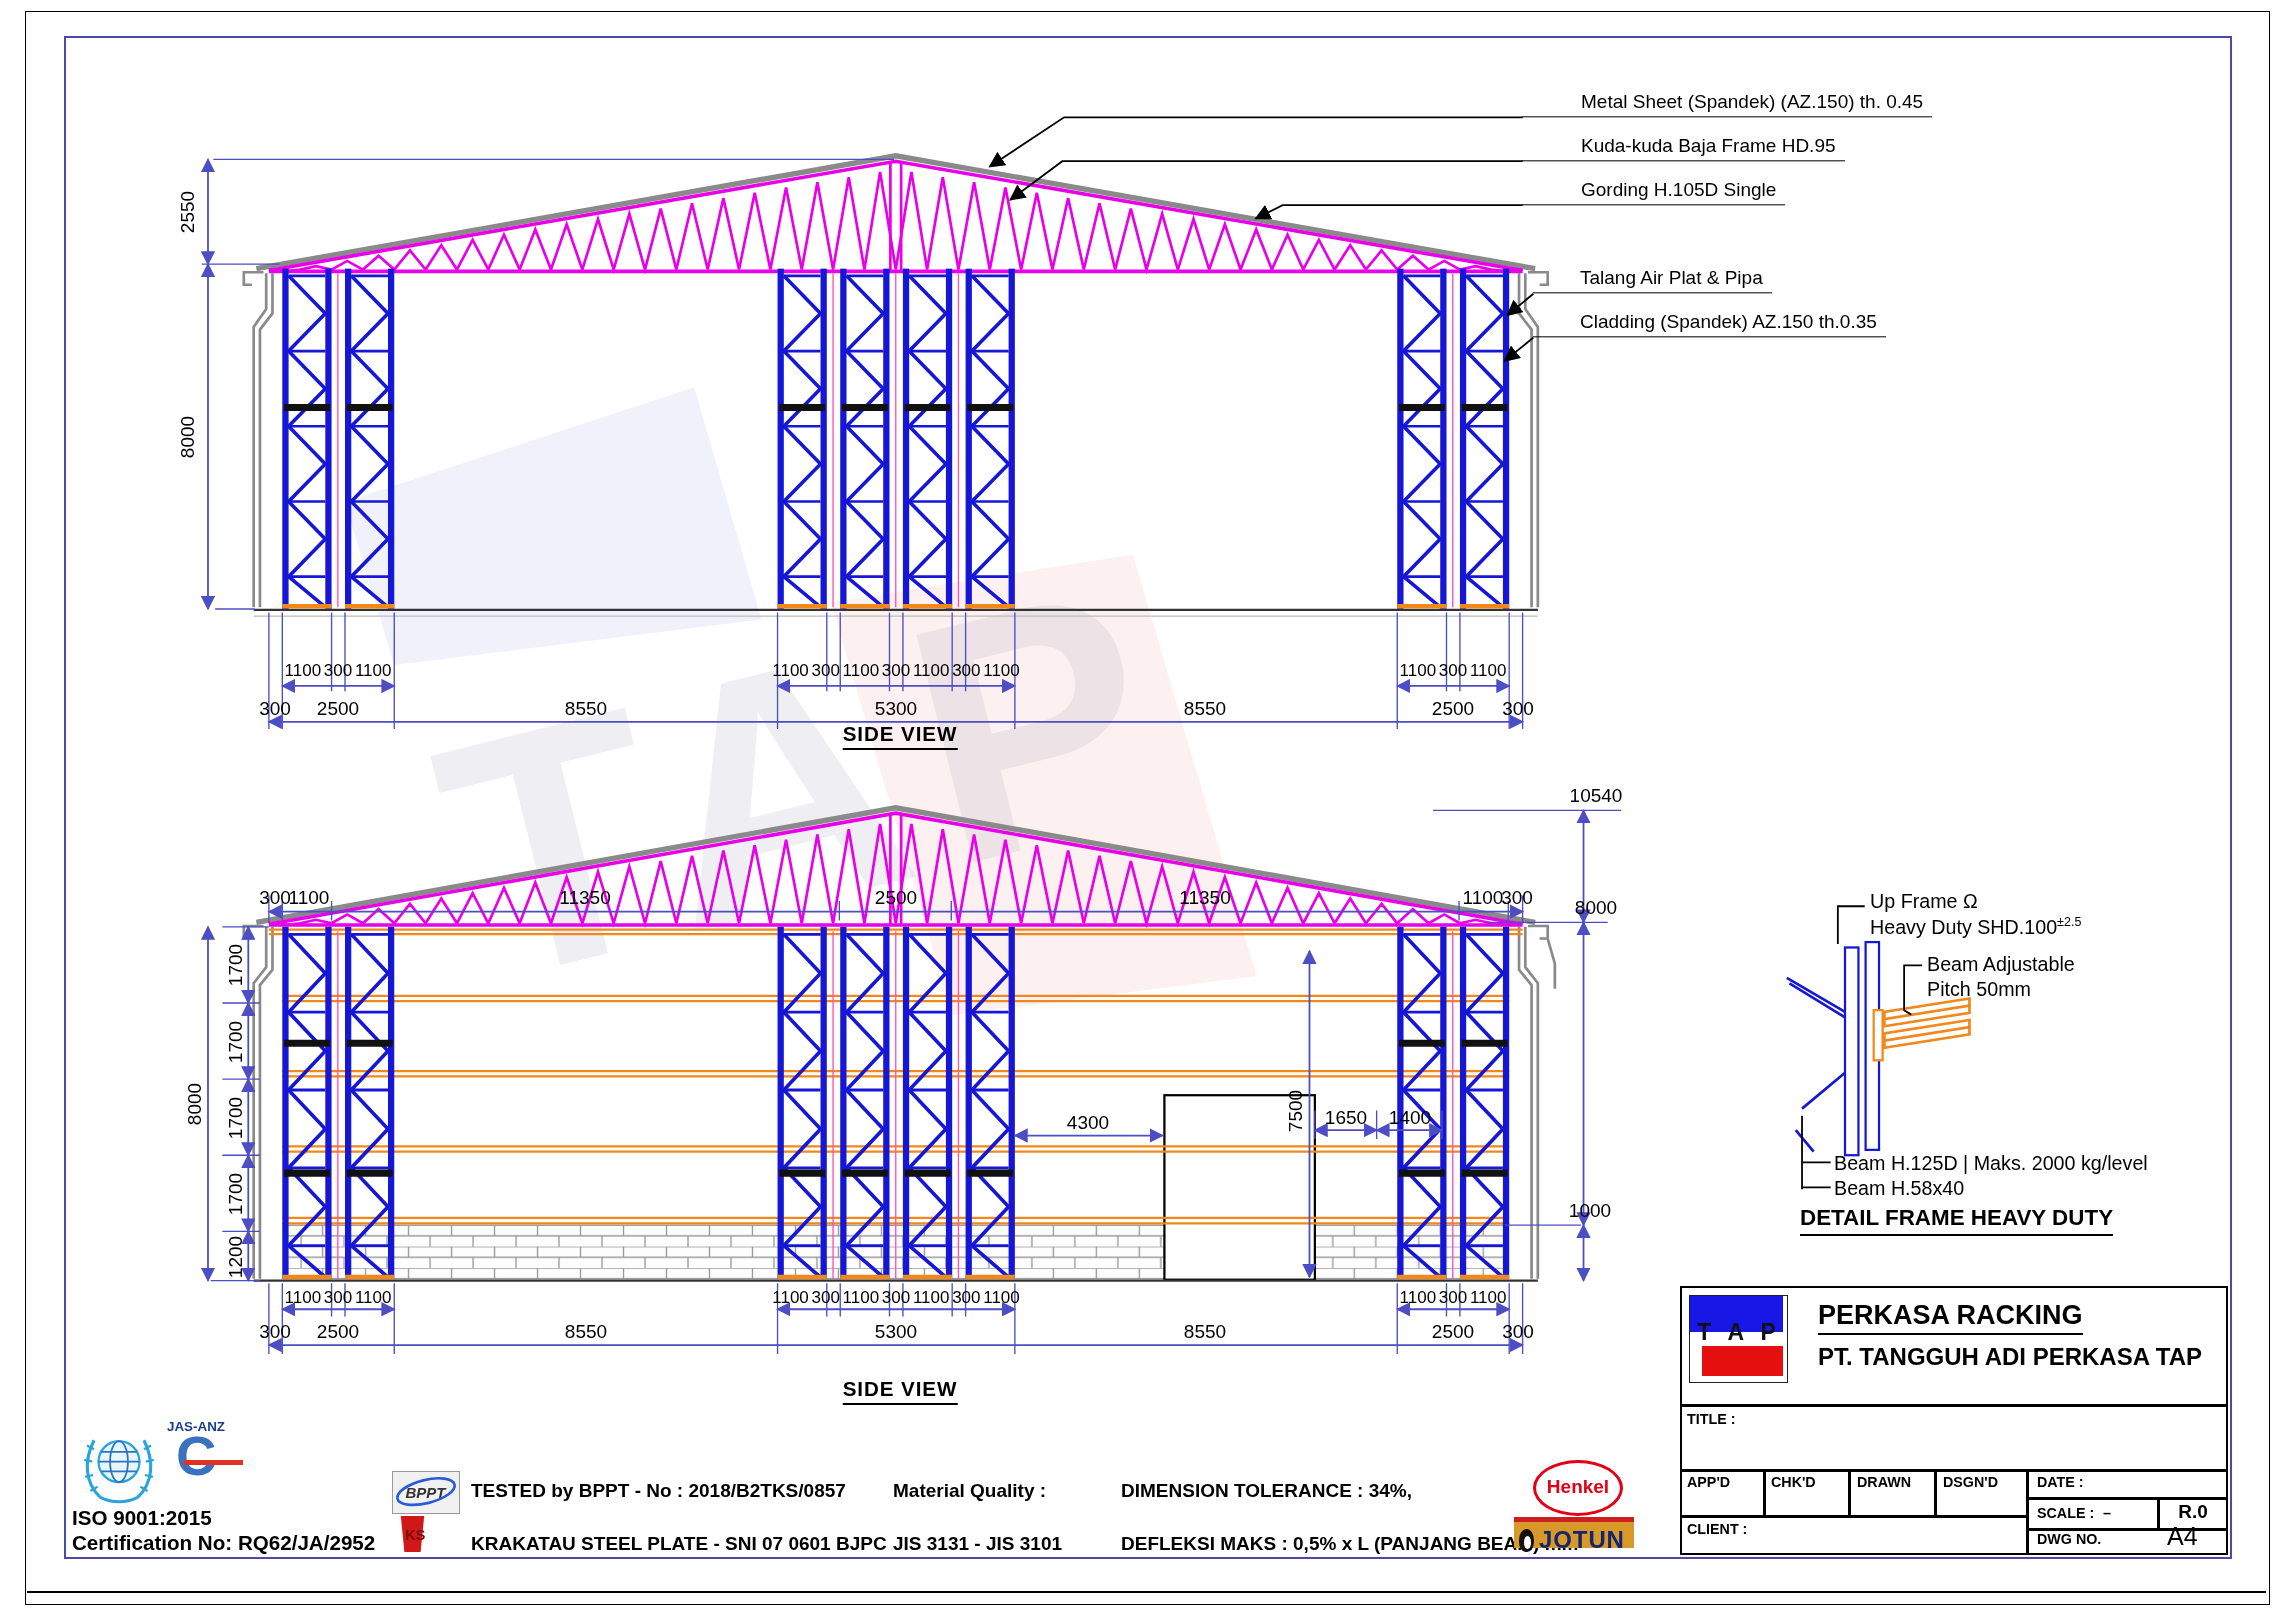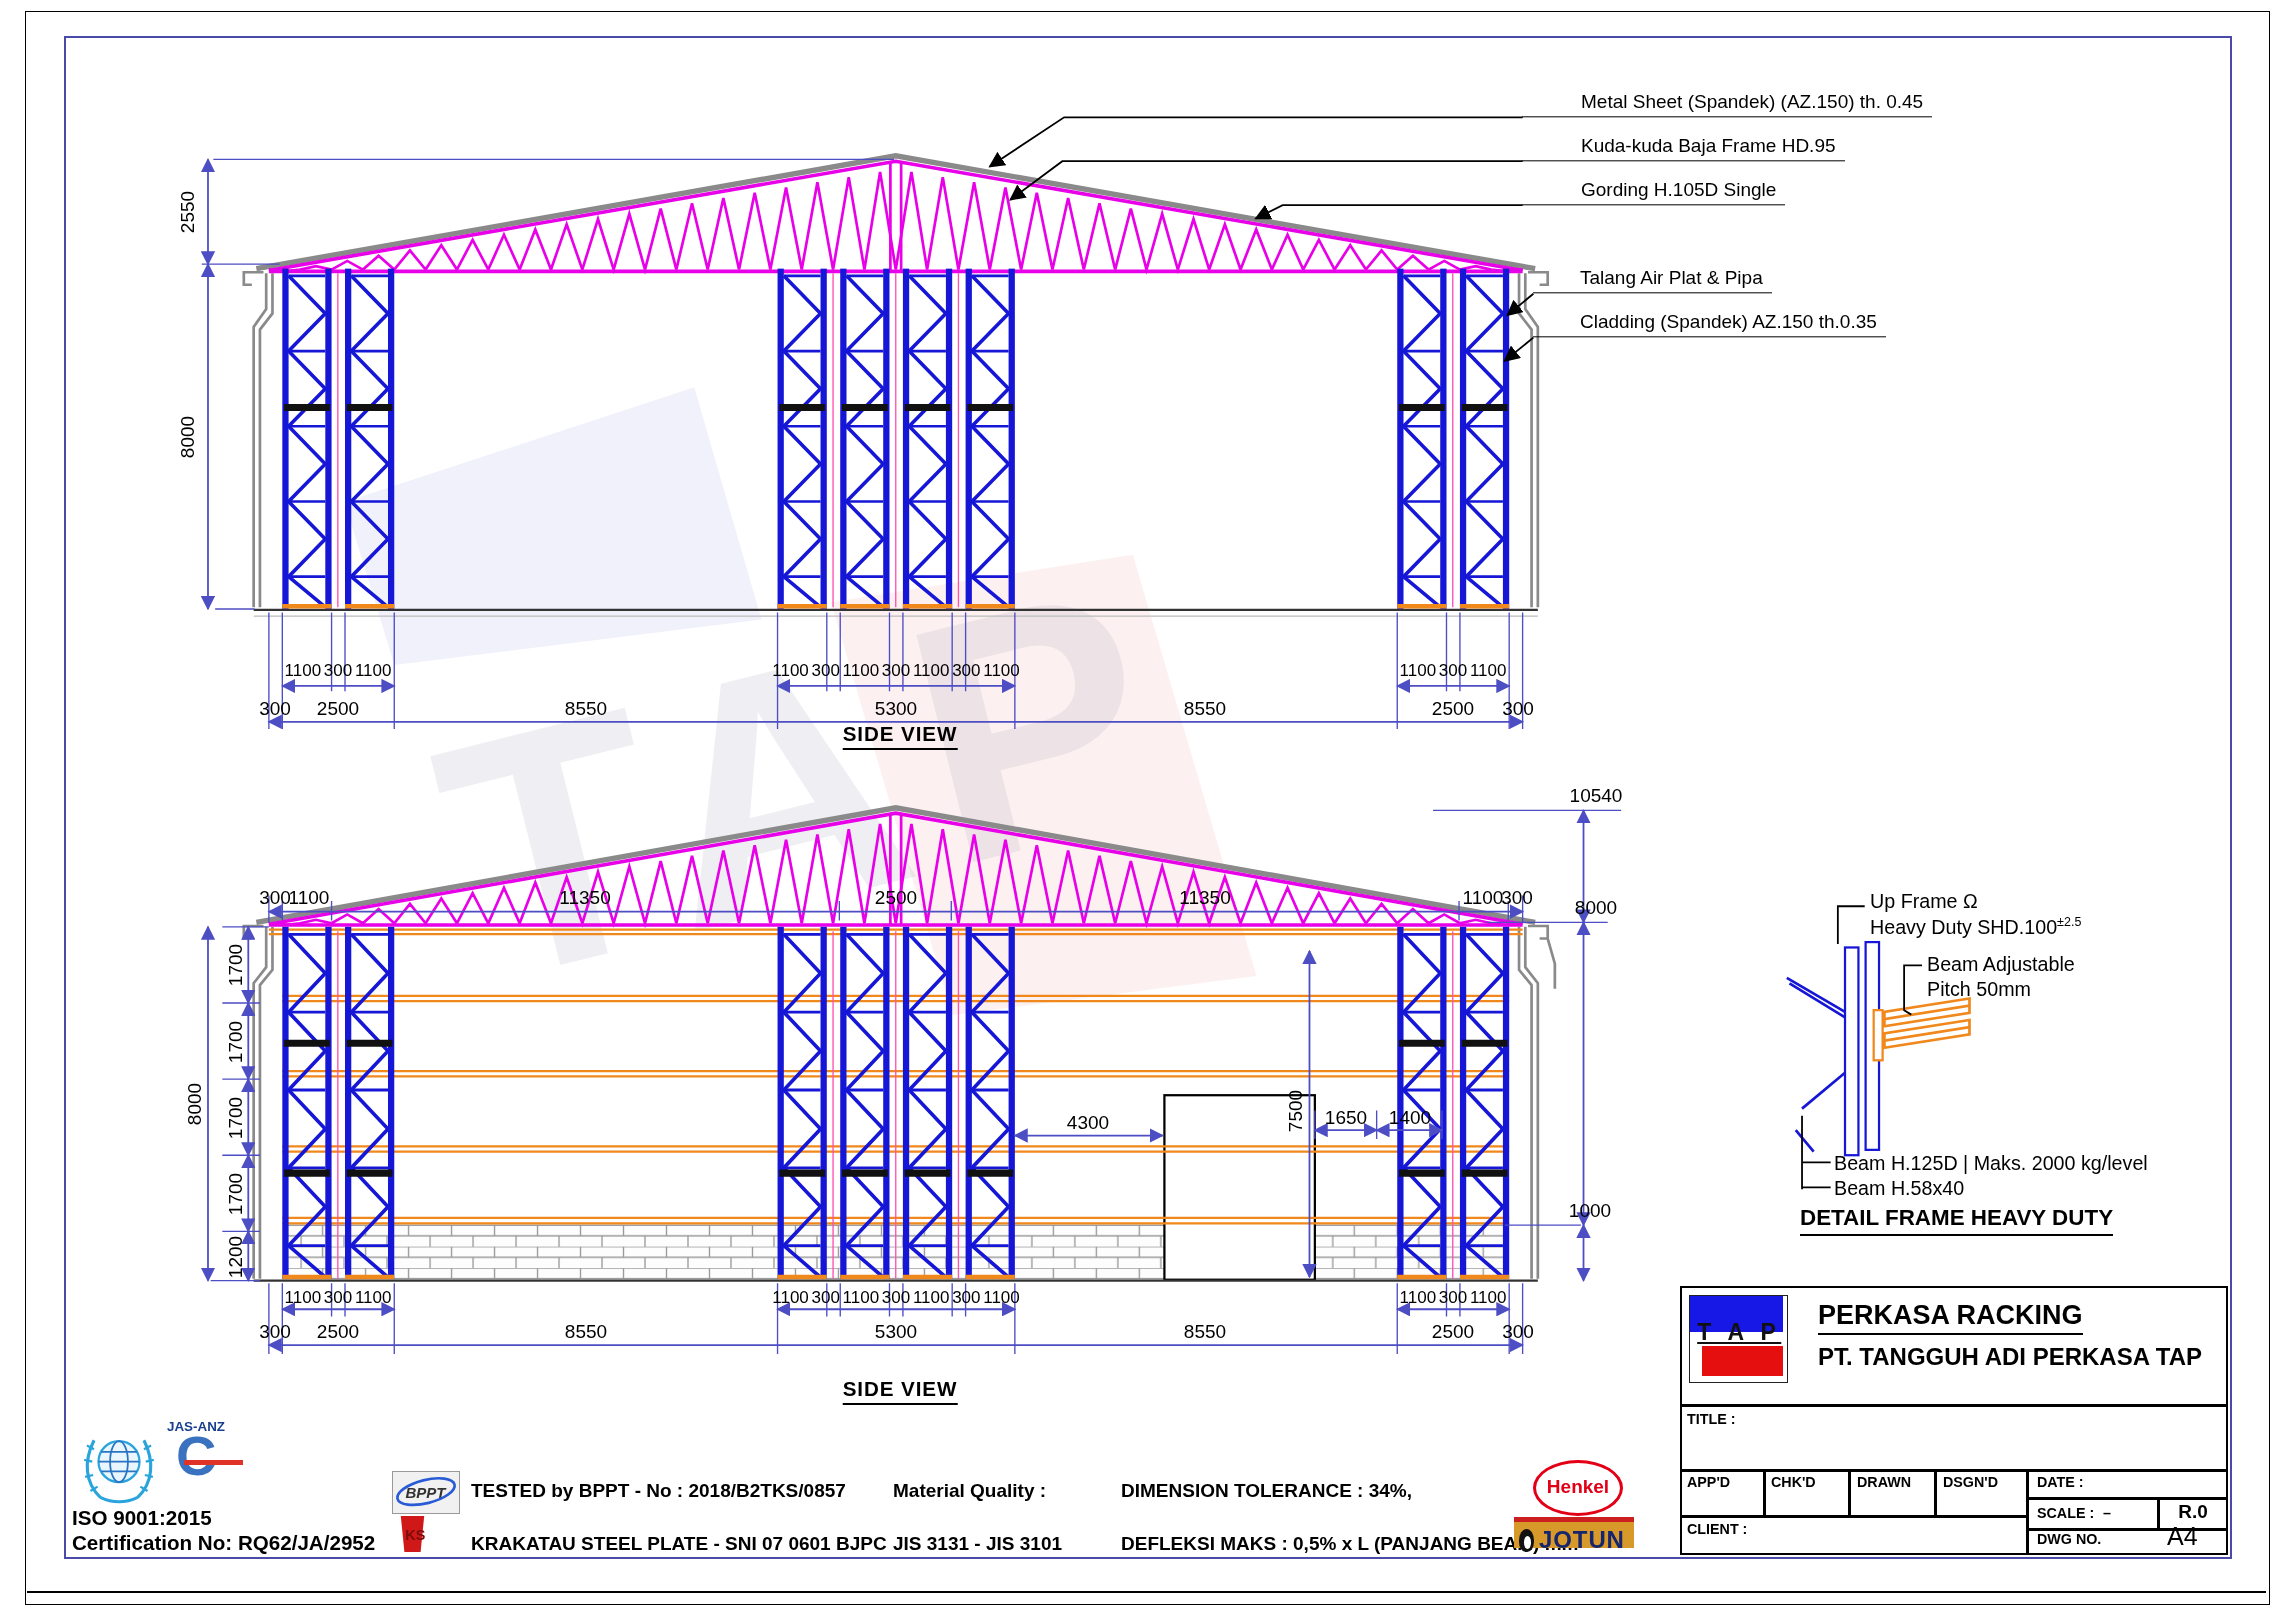--- a/index.html
+++ b/index.html
@@ -19,21 +19,21 @@
   .dtl{position:absolute;font-size:19.7px;white-space:nowrap;}
   .dtl-title{position:absolute;font-size:22.4px;font-weight:bold;border-bottom:2.7px solid #000;padding-bottom:2.7px;white-space:nowrap;}
   sup{font-size:12.5px;}
   
   .tb-outer{position:absolute;left:1680px;top:1286px;width:548px;height:269px;border:2.7px solid #000;box-sizing:border-box;}
   .hl,.vl{position:absolute;background:#000;}
   .tb-small{position:absolute;font-size:14.3px;font-weight:bold;white-space:nowrap;}
   .tb-logo{position:absolute;left:1689px;top:1295px;width:97px;height:86px;border:1.8px solid #222;background:#fff;}
   .tb-logo .blue{position:absolute;left:0;top:0;width:93px;height:36px;background:#1717e6;}
   .tb-logo .red{position:absolute;left:11.6px;top:50px;width:81px;height:30px;background:#e60f0f;}
-  .tb-logo .tap{position:absolute;left:7.2px;top:23px;font-size:23px;font-weight:bold;letter-spacing:5.4px;color:#111;text-decoration:underline;}
+  .tb-logo .tap{position:absolute;left:7.2px;top:23px;font-size:23px;font-weight:bold;letter-spacing:5.4px;color:#111;}
   .company1{position:absolute;left:1818px;top:1300px;font-size:27px;font-weight:bold;border-bottom:2.7px solid #000;padding-bottom:1.8px;white-space:nowrap;}
   .company2{position:absolute;left:1818px;top:1343px;font-size:24px;font-weight:bold;white-space:nowrap;}
   .tb-title{position:absolute;left:1680px;top:1426px;width:548px;text-align:center;font-size:27px;font-weight:bold;}
   
   .ft{position:absolute;font-size:19px;font-weight:bold;white-space:nowrap;}
   .henkel{position:absolute;left:1533px;top:1460px;width:84px;height:50px;border:3.6px solid #e30016;border-radius:50%;
           color:#e30016;font-size:19px;font-weight:bold;text-align:center;line-height:47px;}
   .jotun{position:absolute;left:1514px;top:1517px;width:120px;height:31px;background:#d8992b;border-top:5.4px solid #cc2020;box-sizing:border-box;}
   .jotun .jt{position:absolute;left:25px;top:3.6px;color:#15256e;font-size:24px;font-weight:bold;letter-spacing:0.9px;}
   .jotun .penguin{position:absolute;left:5.4px;top:7.2px;width:15px;height:23px;background:#111;border-radius:50% 50% 45% 45%;}

